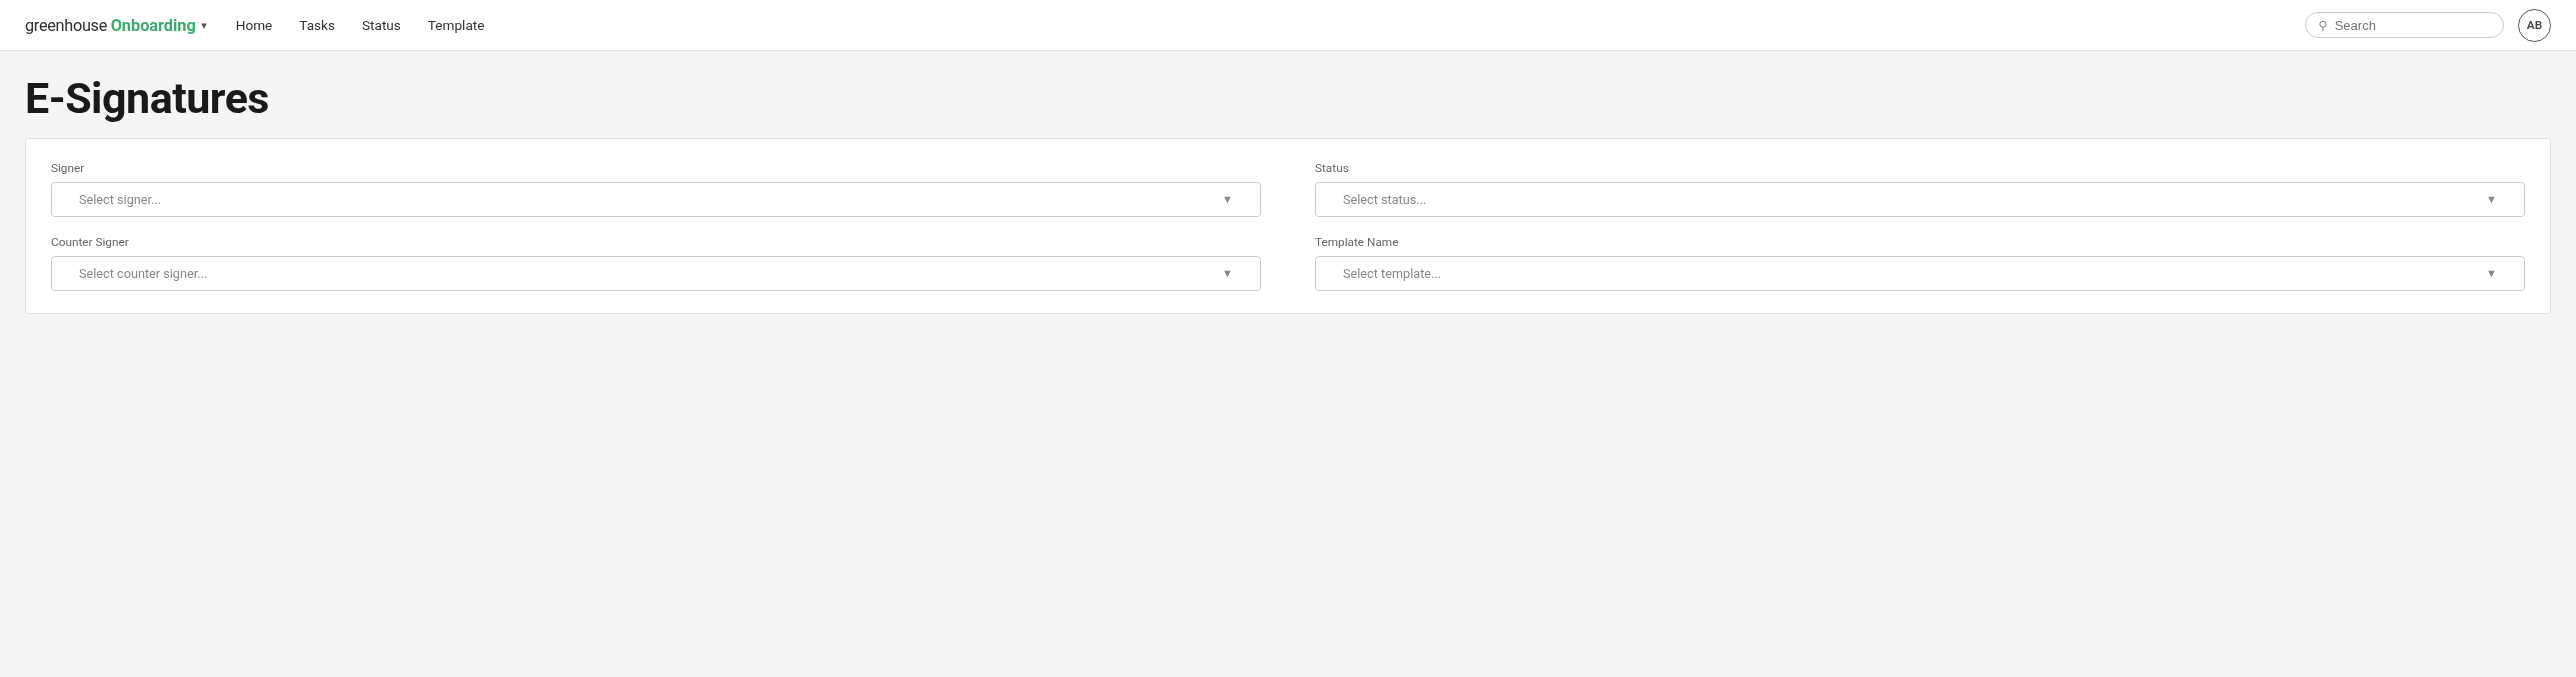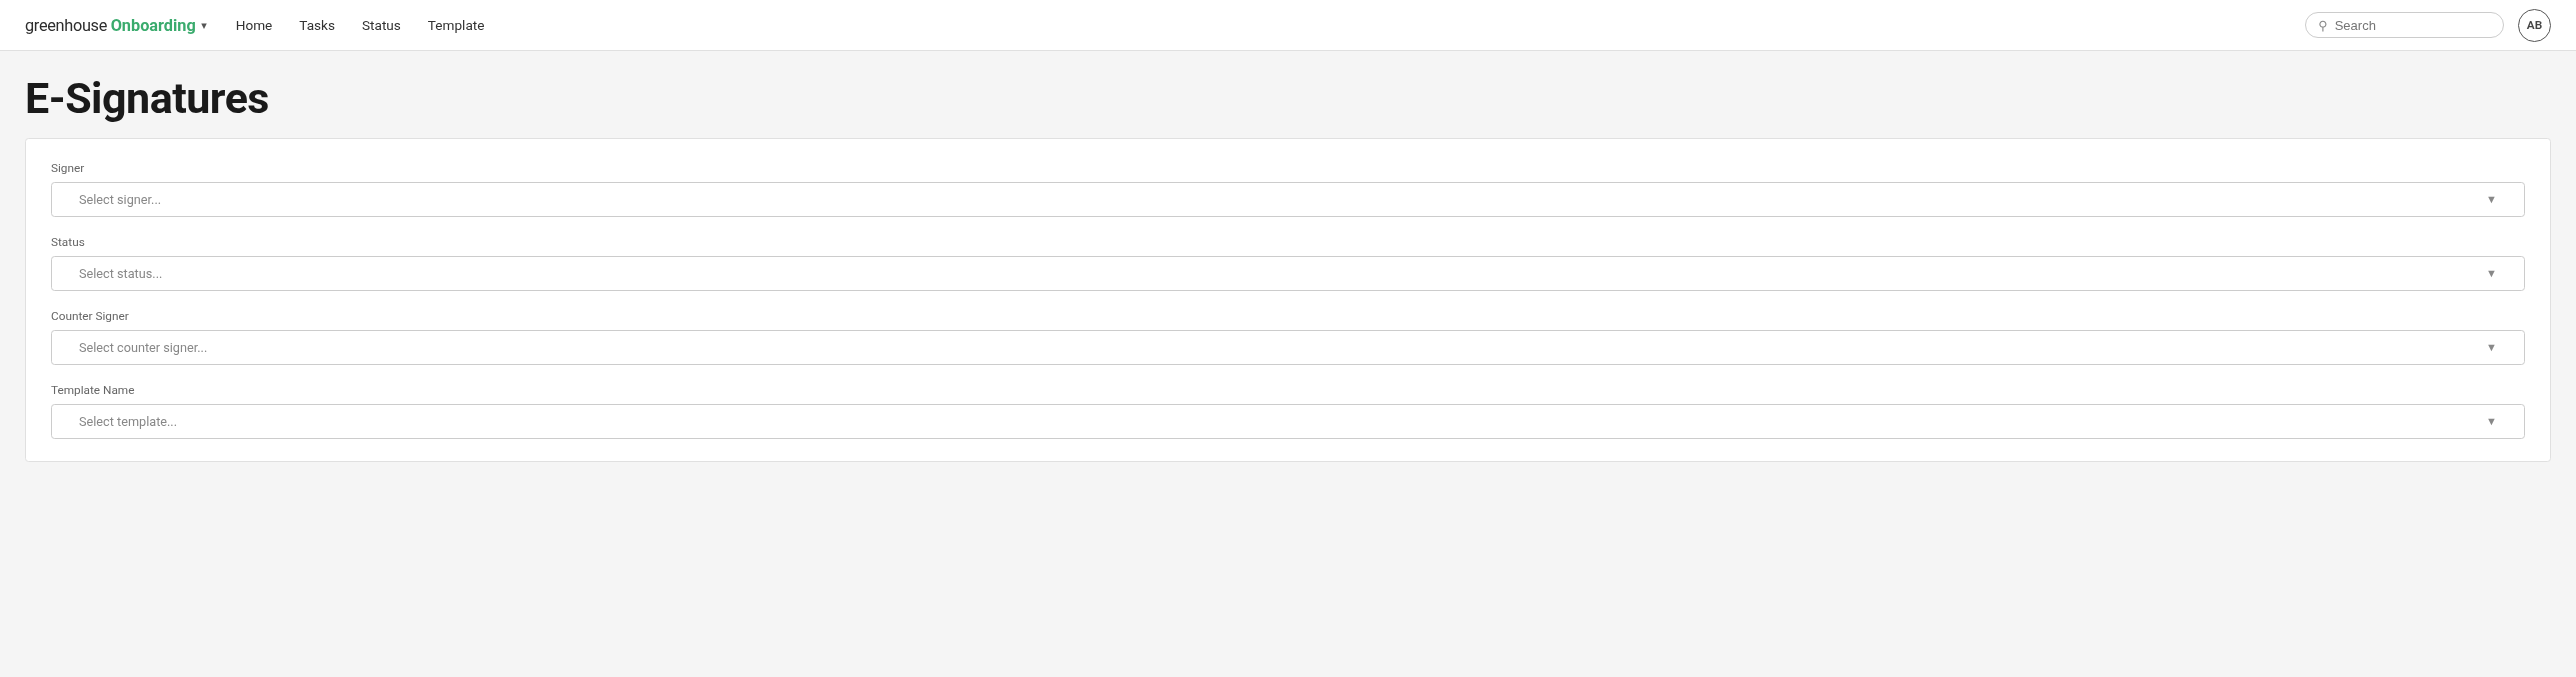--- a/index.html
+++ b/index.html
@@ -155,21 +155,21 @@
       background: #fff;
       padding: 5.4px 14.5px;
       border-radius: 3.6px;
       font-size: 12.7px;
       cursor: pointer;
       font-weight: 500;
     }
 
     .filter-grid {
       display: grid;
-      grid-template-columns: 1fr;
+      grid-template-columns: 1fr 1fr;
       gap: 18px 54px;
     }
 
     .filter-group {
       display: flex;
       flex-direction: column;
       gap: 7.2px;
     }
 
     .filter-label {

